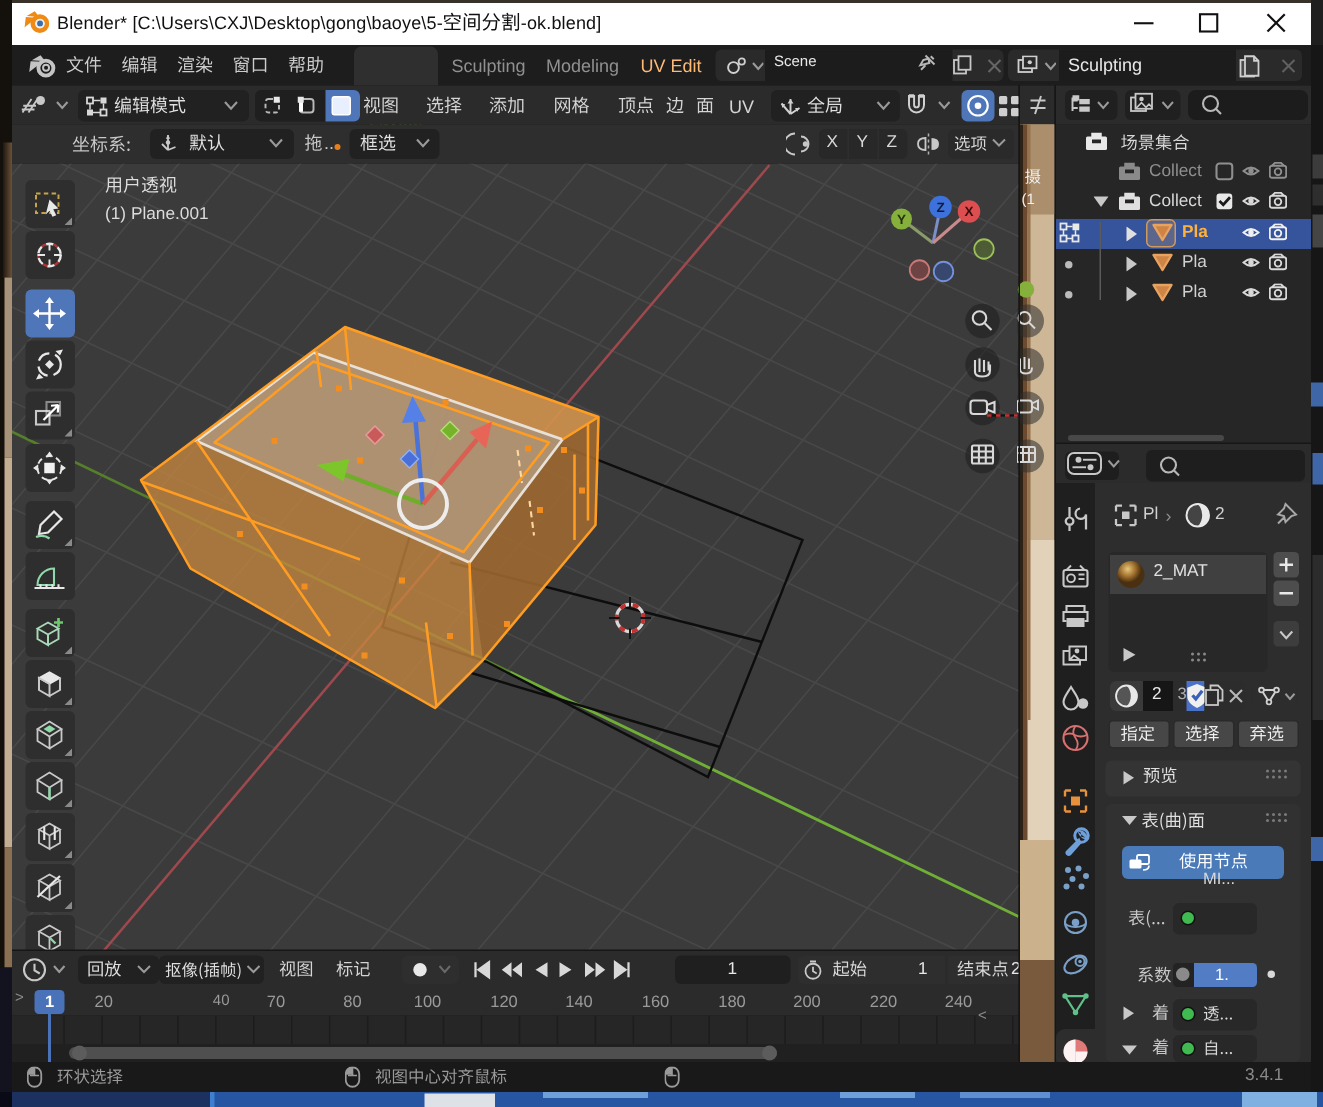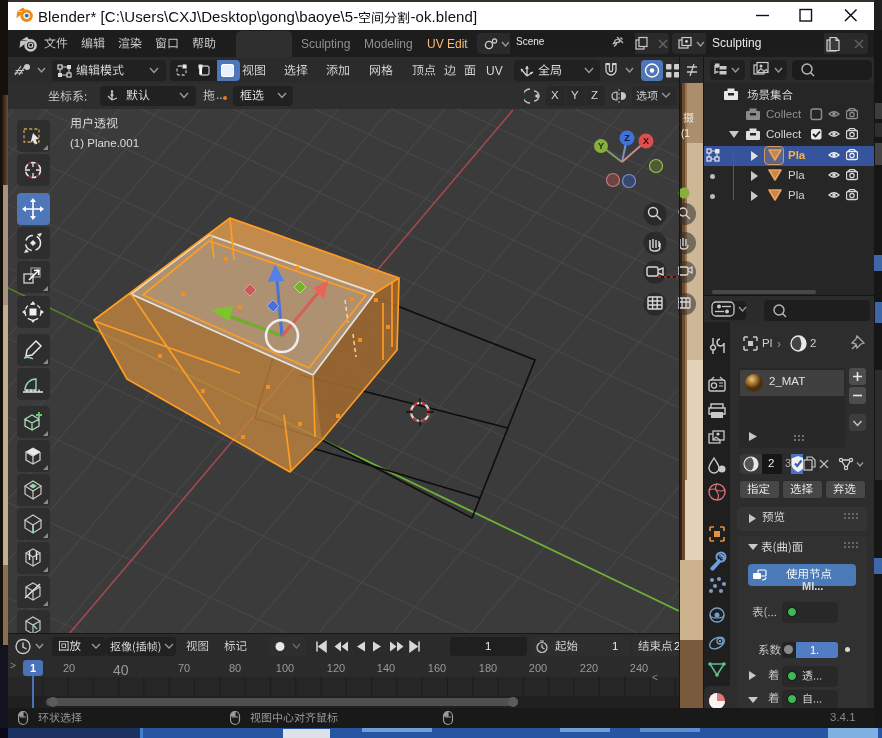--- a/index.html
+++ b/index.html
@@ -33,21 +33,21 @@
 <div class="abs" style="left:640px;top:728px;width:60px;height:4px;background:#5f8fd0;"></div>
 <div class="abs" style="left:828px;top:728px;width:50px;height:10px;background:#7fb0e2;"></div>
 <div class="abs" style="left:8px;top:0px;width:866px;height:30px;background:#ffffff;"></div>
 <svg class="abs" style="left:16px;top:7px;" width="17" height="16" viewBox="0 0 17 16">
 <path fill="#ef8a14" d="M10.2 4.3 L1.8 3.7 L7.2 0.5 Z"></path>
 <path fill="#ef8a14" d="M0.4 11.2 L8.6 4.8 L1.2 4.4 Z"></path>
 <circle cx="10.6" cy="8.8" r="4.7" fill="none" stroke="#ef8a14" stroke-width="3.1"></circle>
 <circle cx="10.7" cy="8.6" r="2.5" fill="#3a6ea8" stroke="#e8eef4" stroke-width="1.1"></circle>
 </svg>
 <div class="abs" style="left:8px;top:0px;width:866px;height:2px;background:#383129;"></div>
-<div class="txt" style="left:38px;top:8px;font-size:15px;letter-spacing:0.1px;color:#101010">Blender* [C:\Users\CXJ\Desktop\gong\baoye\5-<svg width="52" height="15" viewBox="0 0 52 15" style="display:inline-block;vertical-align:middle" fill="#101010">
+<div class="txt" style="left:38px;top:8px;font-size:12px;letter-spacing:0.1px;color:#101010">Blender* [C:\Users\CXJ\Desktop\gong\baoye\5-<svg width="52" height="15" viewBox="0 0 52 15" style="display:inline-block;vertical-align:middle" fill="#101010">
       <path transform="translate(0.0,11.44) scale(0.01300,-0.01300)" d="M564 537C666 484 802 405 869 357L919 415C848 462 710 537 611 587ZM384 590C307 523 203 455 85 413L129 348C246 398 356 474 436 544ZM77 22V-46H927V22H538V275H825V343H182V275H459V22ZM424 824C440 792 459 752 473 718H76V492H150V649H849V517H926V718H565C550 755 524 807 502 846Z"></path>
       <path transform="translate(13.0,11.44) scale(0.01300,-0.01300)" d="M91 615V-80H168V615ZM106 791C152 747 204 684 227 644L289 684C265 726 211 785 164 827ZM379 295H619V160H379ZM379 491H619V358H379ZM311 554V98H690V554ZM352 784V713H836V11C836 -2 832 -6 819 -7C806 -7 765 -8 723 -6C733 -25 743 -57 747 -75C808 -75 851 -75 878 -63C904 -50 913 -31 913 11V784Z"></path>
       <path transform="translate(26.0,11.44) scale(0.01300,-0.01300)" d="M673 822 604 794C675 646 795 483 900 393C915 413 942 441 961 456C857 534 735 687 673 822ZM324 820C266 667 164 528 44 442C62 428 95 399 108 384C135 406 161 430 187 457V388H380C357 218 302 59 65 -19C82 -35 102 -64 111 -83C366 9 432 190 459 388H731C720 138 705 40 680 14C670 4 658 2 637 2C614 2 552 2 487 8C501 -13 510 -45 512 -67C575 -71 636 -72 670 -69C704 -66 727 -59 748 -34C783 5 796 119 811 426C812 436 812 462 812 462H192C277 553 352 670 404 798Z"></path>
       <path transform="translate(39.0,11.44) scale(0.01300,-0.01300)" d="M675 703V161H743V703ZM855 834V15C855 -2 849 -7 832 -8C816 -8 763 -8 704 -6C715 -27 724 -59 727 -78C809 -79 857 -77 885 -65C914 -52 926 -31 926 16V834ZM126 221V-80H190V-27H483V-73H549V221H374V299H599V355H374V423H525V479H374V543H549V596H608V745H388C379 774 360 815 343 845L273 827C287 802 300 772 308 745H66V590H121V543H307V479H145V423H307V355H68V299H307V221ZM307 656V599H133V688H539V599H374V656ZM190 32V156H483V32Z"></path>
     </svg>-ok.blend]</div>
 <svg class="abs" style="left:748px;top:8px;" width="120" height="16" viewBox="0 0 120 16">
 <line x1="8" y1="7.5" x2="21" y2="7.5" stroke="#111" stroke-width="1.4"></line>
 <rect x="52" y="1.5" width="11.5" height="11.5" fill="none" stroke="#111" stroke-width="1.4"></rect>
 <path d="M97 1.5 108.5 13 M108.5 1.5 97 13" stroke="#111" stroke-width="1.5" fill="none"></path>
 </svg>
@@ -570,21 +570,21 @@
     </svg></div>
 <div class="txt" style="left:612px;top:640px;font-size:11.5px;color:#e8e8e8;">1</div>
 <div class="abs" style="left:632px;top:637px;width:47px;height:19px;background:#2e2e2e;border-radius:0;"></div>
 <div style="position:absolute;left:638px;top:640px;line-height:0"><svg width="34" height="14" viewBox="0 0 34 14" style="display:inline-block;vertical-align:middle" fill="#d8d8d8">
       <path transform="translate(0.0,10.12) scale(0.01150,-0.01150)" d="M35 53 48 -24C147 -2 280 26 406 55L400 124C266 97 128 68 35 53ZM56 427C71 434 96 439 223 454C178 391 136 341 117 322C84 286 61 262 38 257C47 237 59 200 63 184C87 197 123 205 402 256C400 272 397 302 398 322L175 286C256 373 335 479 403 587L334 629C315 593 293 557 270 522L137 511C196 594 254 700 299 802L222 834C182 717 110 593 87 561C66 529 48 506 30 502C39 481 52 443 56 427ZM639 841V706H408V634H639V478H433V406H926V478H716V634H943V706H716V841ZM459 304V-79H532V-36H826V-75H901V304ZM532 32V236H826V32Z"></path>
       <path transform="translate(11.5,10.12) scale(0.01150,-0.01150)" d="M145 554V266H420C327 160 178 64 40 16C57 1 80 -28 92 -46C222 5 361 100 460 209V-80H537V214C636 102 778 5 912 -48C924 -28 948 2 966 17C825 64 673 160 580 266H859V554H537V663H927V734H537V839H460V734H76V663H460V554ZM217 487H460V333H217ZM537 487H782V333H537Z"></path>
       <path transform="translate(23.0,10.12) scale(0.01150,-0.01150)" d="M237 465H760V286H237ZM340 128C353 63 361 -21 361 -71L437 -61C436 -13 426 70 411 134ZM547 127C576 65 606 -19 617 -69L690 -50C678 0 646 81 615 142ZM751 135C801 72 857 -17 880 -72L951 -42C926 13 868 98 818 161ZM177 155C146 81 95 0 42 -46L110 -79C165 -26 216 58 248 136ZM166 536V216H835V536H530V663H910V734H530V840H455V536Z"></path>
     </svg></div>
 <div class="txt" style="left:674px;top:640px;font-size:11.5px;color:#e8e8e8;">2</div>
 <div class="txt" style="left:63px;top:662px;width:40px;text-align:left;font-size:11px;color:#9a9a9a">20</div>
-<div class="txt" style="left:113px;top:662px;width:40px;text-align:left;font-size:14px;color:#9a9a9a">40</div>
+<div class="txt" style="left:113px;top:662px;width:40px;text-align:right;font-size:10px;color:#9a9a9a">40</div>
 <div class="txt" style="left:164px;top:662px;width:40px;text-align:center;font-size:11px;color:#9a9a9a">70</div>
 <div class="txt" style="left:215px;top:662px;width:40px;text-align:center;font-size:11px;color:#9a9a9a">80</div>
 <div class="txt" style="left:265px;top:662px;width:40px;text-align:center;font-size:11px;color:#9a9a9a">100</div>
 <div class="txt" style="left:316px;top:662px;width:40px;text-align:center;font-size:11px;color:#9a9a9a">120</div>
 <div class="txt" style="left:366px;top:662px;width:40px;text-align:center;font-size:11px;color:#9a9a9a">140</div>
 <div class="txt" style="left:417px;top:662px;width:40px;text-align:center;font-size:11px;color:#9a9a9a">160</div>
 <div class="txt" style="left:468px;top:662px;width:40px;text-align:center;font-size:11px;color:#9a9a9a">180</div>
 <div class="txt" style="left:518px;top:662px;width:40px;text-align:center;font-size:11px;color:#9a9a9a">200</div>
 <div class="txt" style="left:569px;top:662px;width:40px;text-align:center;font-size:11px;color:#9a9a9a">220</div>
 <div class="txt" style="left:619px;top:662px;width:40px;text-align:center;font-size:11px;color:#9a9a9a">240</div>
@@ -1038,21 +1038,21 @@
     </svg></div>
 <div style="position:absolute;left:752px;top:606px;line-height:0"><svg width="25" height="14" viewBox="0 0 25 14" style="display:inline-block;vertical-align:middle" fill="#c8c8c8">
       <path transform="translate(0.0,10.12) scale(0.01150,-0.01150)" d="M252 -79C275 -64 312 -51 591 38C587 54 581 83 579 104L335 31V251C395 292 449 337 492 385C570 175 710 23 917 -46C928 -26 950 3 967 19C868 48 783 97 714 162C777 201 850 253 908 302L846 346C802 303 732 249 672 207C628 259 592 319 566 385H934V450H536V539H858V601H536V686H902V751H536V840H460V751H105V686H460V601H156V539H460V450H65V385H397C302 300 160 223 36 183C52 168 74 140 86 122C142 142 201 170 258 203V55C258 15 236 -2 219 -11C231 -27 247 -61 252 -79Z"></path>
       <path transform="translate(11.5,10.12) scale(0.01150,-0.01150)" d="M239 -196 295 -171C209 -29 168 141 168 311C168 480 209 649 295 792L239 818C147 668 92 507 92 311C92 114 147 -47 239 -196Z"></path>
       <path transform="translate(15.4,10.12) scale(0.01150,-0.01150)" d="M139 -13C175 -13 205 15 205 56C205 98 175 126 139 126C102 126 73 98 73 56C73 15 102 -13 139 -13Z"></path>
       <path transform="translate(18.6,10.12) scale(0.01150,-0.01150)" d="M139 -13C175 -13 205 15 205 56C205 98 175 126 139 126C102 126 73 98 73 56C73 15 102 -13 139 -13Z"></path>
       <path transform="translate(21.8,10.12) scale(0.01150,-0.01150)" d="M139 -13C175 -13 205 15 205 56C205 98 175 126 139 126C102 126 73 98 73 56C73 15 102 -13 139 -13Z"></path>
     </svg></div>
 <div class="abs" style="left:782px;top:602px;width:56px;height:21px;background:#282828;border-radius:4px;"></div>
 <div class="abs" style="left:787px;top:607px;width:10px;height:10px;border-radius:5px;background:#3fb950;border:1px solid #111"></div>
-<div class="txt" style="left:802px;top:580px;font-size:11px;color:#d8d8d8;font-weight:bold;">MI...</div>
+<div class="txt" style="left:802px;top:580px;font-size:11px;color:#d8d8d8;">MI...</div>
 <div style="position:absolute;left:758px;top:644px;line-height:0"><svg width="23" height="14" viewBox="0 0 23 14" style="display:inline-block;vertical-align:middle" fill="#c8c8c8">
       <path transform="translate(0.0,10.12) scale(0.01150,-0.01150)" d="M286 224C233 152 150 78 70 30C90 19 121 -6 136 -20C212 34 301 116 361 197ZM636 190C719 126 822 34 872 -22L936 23C882 80 779 168 695 229ZM664 444C690 420 718 392 745 363L305 334C455 408 608 500 756 612L698 660C648 619 593 580 540 543L295 531C367 582 440 646 507 716C637 729 760 747 855 770L803 833C641 792 350 765 107 753C115 736 124 706 126 688C214 692 308 698 401 706C336 638 262 578 236 561C206 539 182 524 162 521C170 502 181 469 183 454C204 462 235 466 438 478C353 425 280 385 245 369C183 338 138 319 106 315C115 295 126 260 129 245C157 256 196 261 471 282V20C471 9 468 5 451 4C435 3 380 3 320 6C332 -15 345 -47 349 -69C422 -69 472 -68 505 -56C539 -44 547 -23 547 19V288L796 306C825 273 849 242 866 216L926 252C885 313 799 405 722 474Z"></path>
       <path transform="translate(11.5,10.12) scale(0.01150,-0.01150)" d="M443 821C425 782 393 723 368 688L417 664C443 697 477 747 506 793ZM88 793C114 751 141 696 150 661L207 686C198 722 171 776 143 815ZM410 260C387 208 355 164 317 126C279 145 240 164 203 180C217 204 233 231 247 260ZM110 153C159 134 214 109 264 83C200 37 123 5 41 -14C54 -28 70 -54 77 -72C169 -47 254 -8 326 50C359 30 389 11 412 -6L460 43C437 59 408 77 375 95C428 152 470 222 495 309L454 326L442 323H278L300 375L233 387C226 367 216 345 206 323H70V260H175C154 220 131 183 110 153ZM257 841V654H50V592H234C186 527 109 465 39 435C54 421 71 395 80 378C141 411 207 467 257 526V404H327V540C375 505 436 458 461 435L503 489C479 506 391 562 342 592H531V654H327V841ZM629 832C604 656 559 488 481 383C497 373 526 349 538 337C564 374 586 418 606 467C628 369 657 278 694 199C638 104 560 31 451 -22C465 -37 486 -67 493 -83C595 -28 672 41 731 129C781 44 843 -24 921 -71C933 -52 955 -26 972 -12C888 33 822 106 771 198C824 301 858 426 880 576H948V646H663C677 702 689 761 698 821ZM809 576C793 461 769 361 733 276C695 366 667 468 648 576Z"></path>
     </svg></div>
 <div class="abs" style="left:782px;top:642px;width:14px;height:16px;background:#232323;border-radius:3px 0 0 3px;"></div>
 <div class="abs" style="left:784px;top:645px;width:9px;height:9px;border-radius:5px;background:#8a8a8a"></div>
 <div class="abs" style="left:796px;top:642px;width:42px;height:16px;background:#527cc4;border-radius:0 3px 3px 0;"></div>
 <div class="txt" style="left:810px;top:644px;font-size:11px;color:#ffffff;">1.</div>
 <div class="abs" style="left:845px;top:647px;width:5px;height:5px;border-radius:3px;background:#d8d8d8"></div>
 <svg class="abs" style="left:748px;top:670px;" width="10" height="11" viewBox="0 0 10 11">

